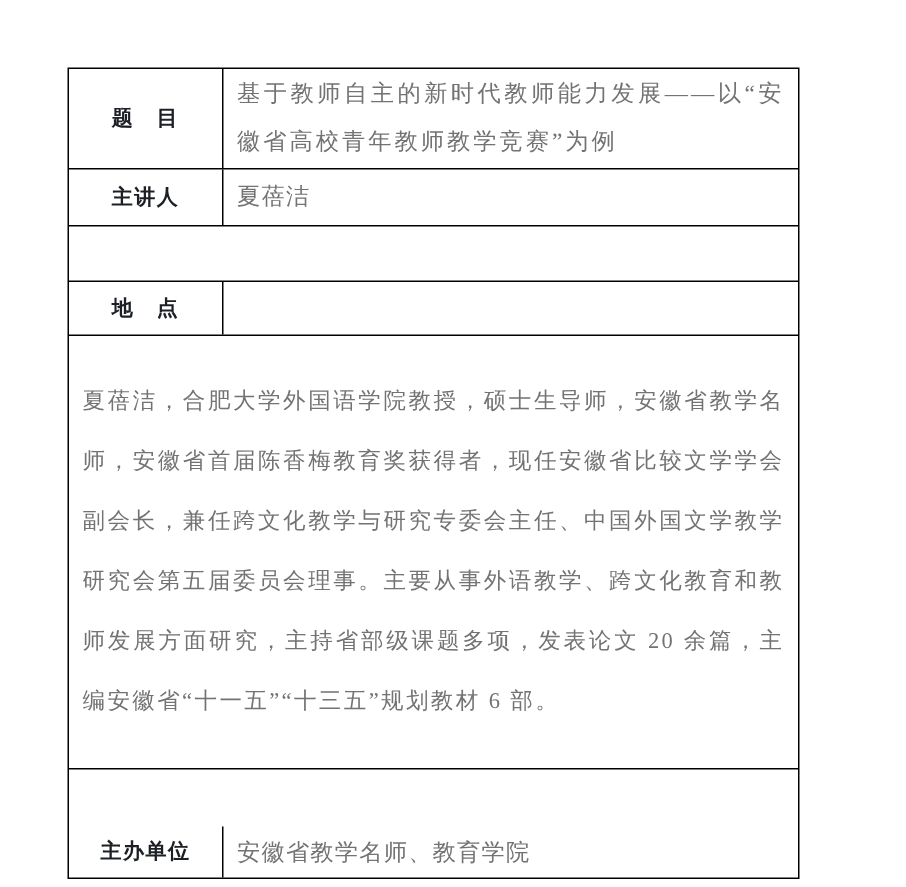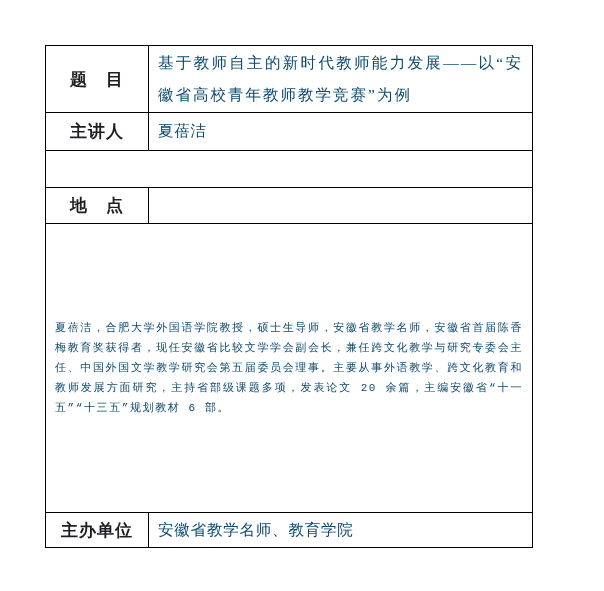--- a/index.html
+++ b/index.html
@@ -25,66 +25,66 @@
     border: 1.5px solid #000000;
     background: #ffffff;
   }
   .t-row {
     display: flex;
     box-sizing: border-box;
     border-bottom: 1.5px solid #000000;
   }
   .t-row:last-child {
     border-bottom: none;
+    margin-top: 38px;
   }
   .label-cell {
     width: 103px;
     min-width: 103px;
     box-sizing: border-box;
     border-right: 1.5px solid #000000;
     display: flex;
     align-items: center;
     justify-content: center;
     font-family: "Liberation Sans", sans-serif;
     font-weight: bold;
-    font-size: 17px;
+    font-size: 14px;
     letter-spacing: 1px;
     color: #1c1f24;
     text-align: left;
   }
   .content-cell {
     flex: 1;
     box-sizing: border-box;
     padding: 0 9px;
     display: flex;
     align-items: center;
     font-size: 15.5px;
-    color: #0c4a6e;
+    color: #737373;
   }
   .row-title    { height: 67px; }
   .row-speaker  { height: 38px; }
   .row-time     { height: 37px; }
   .row-place    { height: 36px; }
   .row-bio      { height: 289px; }
   .row-host     { height: 34px; }
   .justified-text {
     width: 100%;
     text-align: justify;
     text-justify: inter-character;
   }
   .row-title .justified-text {
     font-size: 15.5px;
     letter-spacing: 2px;
     line-height: 32px;
   }
   .row-bio .justified-text {
-    font-size: 11px;
+    font-size: 15px;
     letter-spacing: 1.6px;
-    line-height: 20px;
-    font-family: Liberation Mono, monospace;
+    line-height: 40px;
   }
   .single-line {
     letter-spacing: 0.8px;
     white-space: nowrap;
   }
 </style>
 </head>
 <body>
 
 <div id="page">

